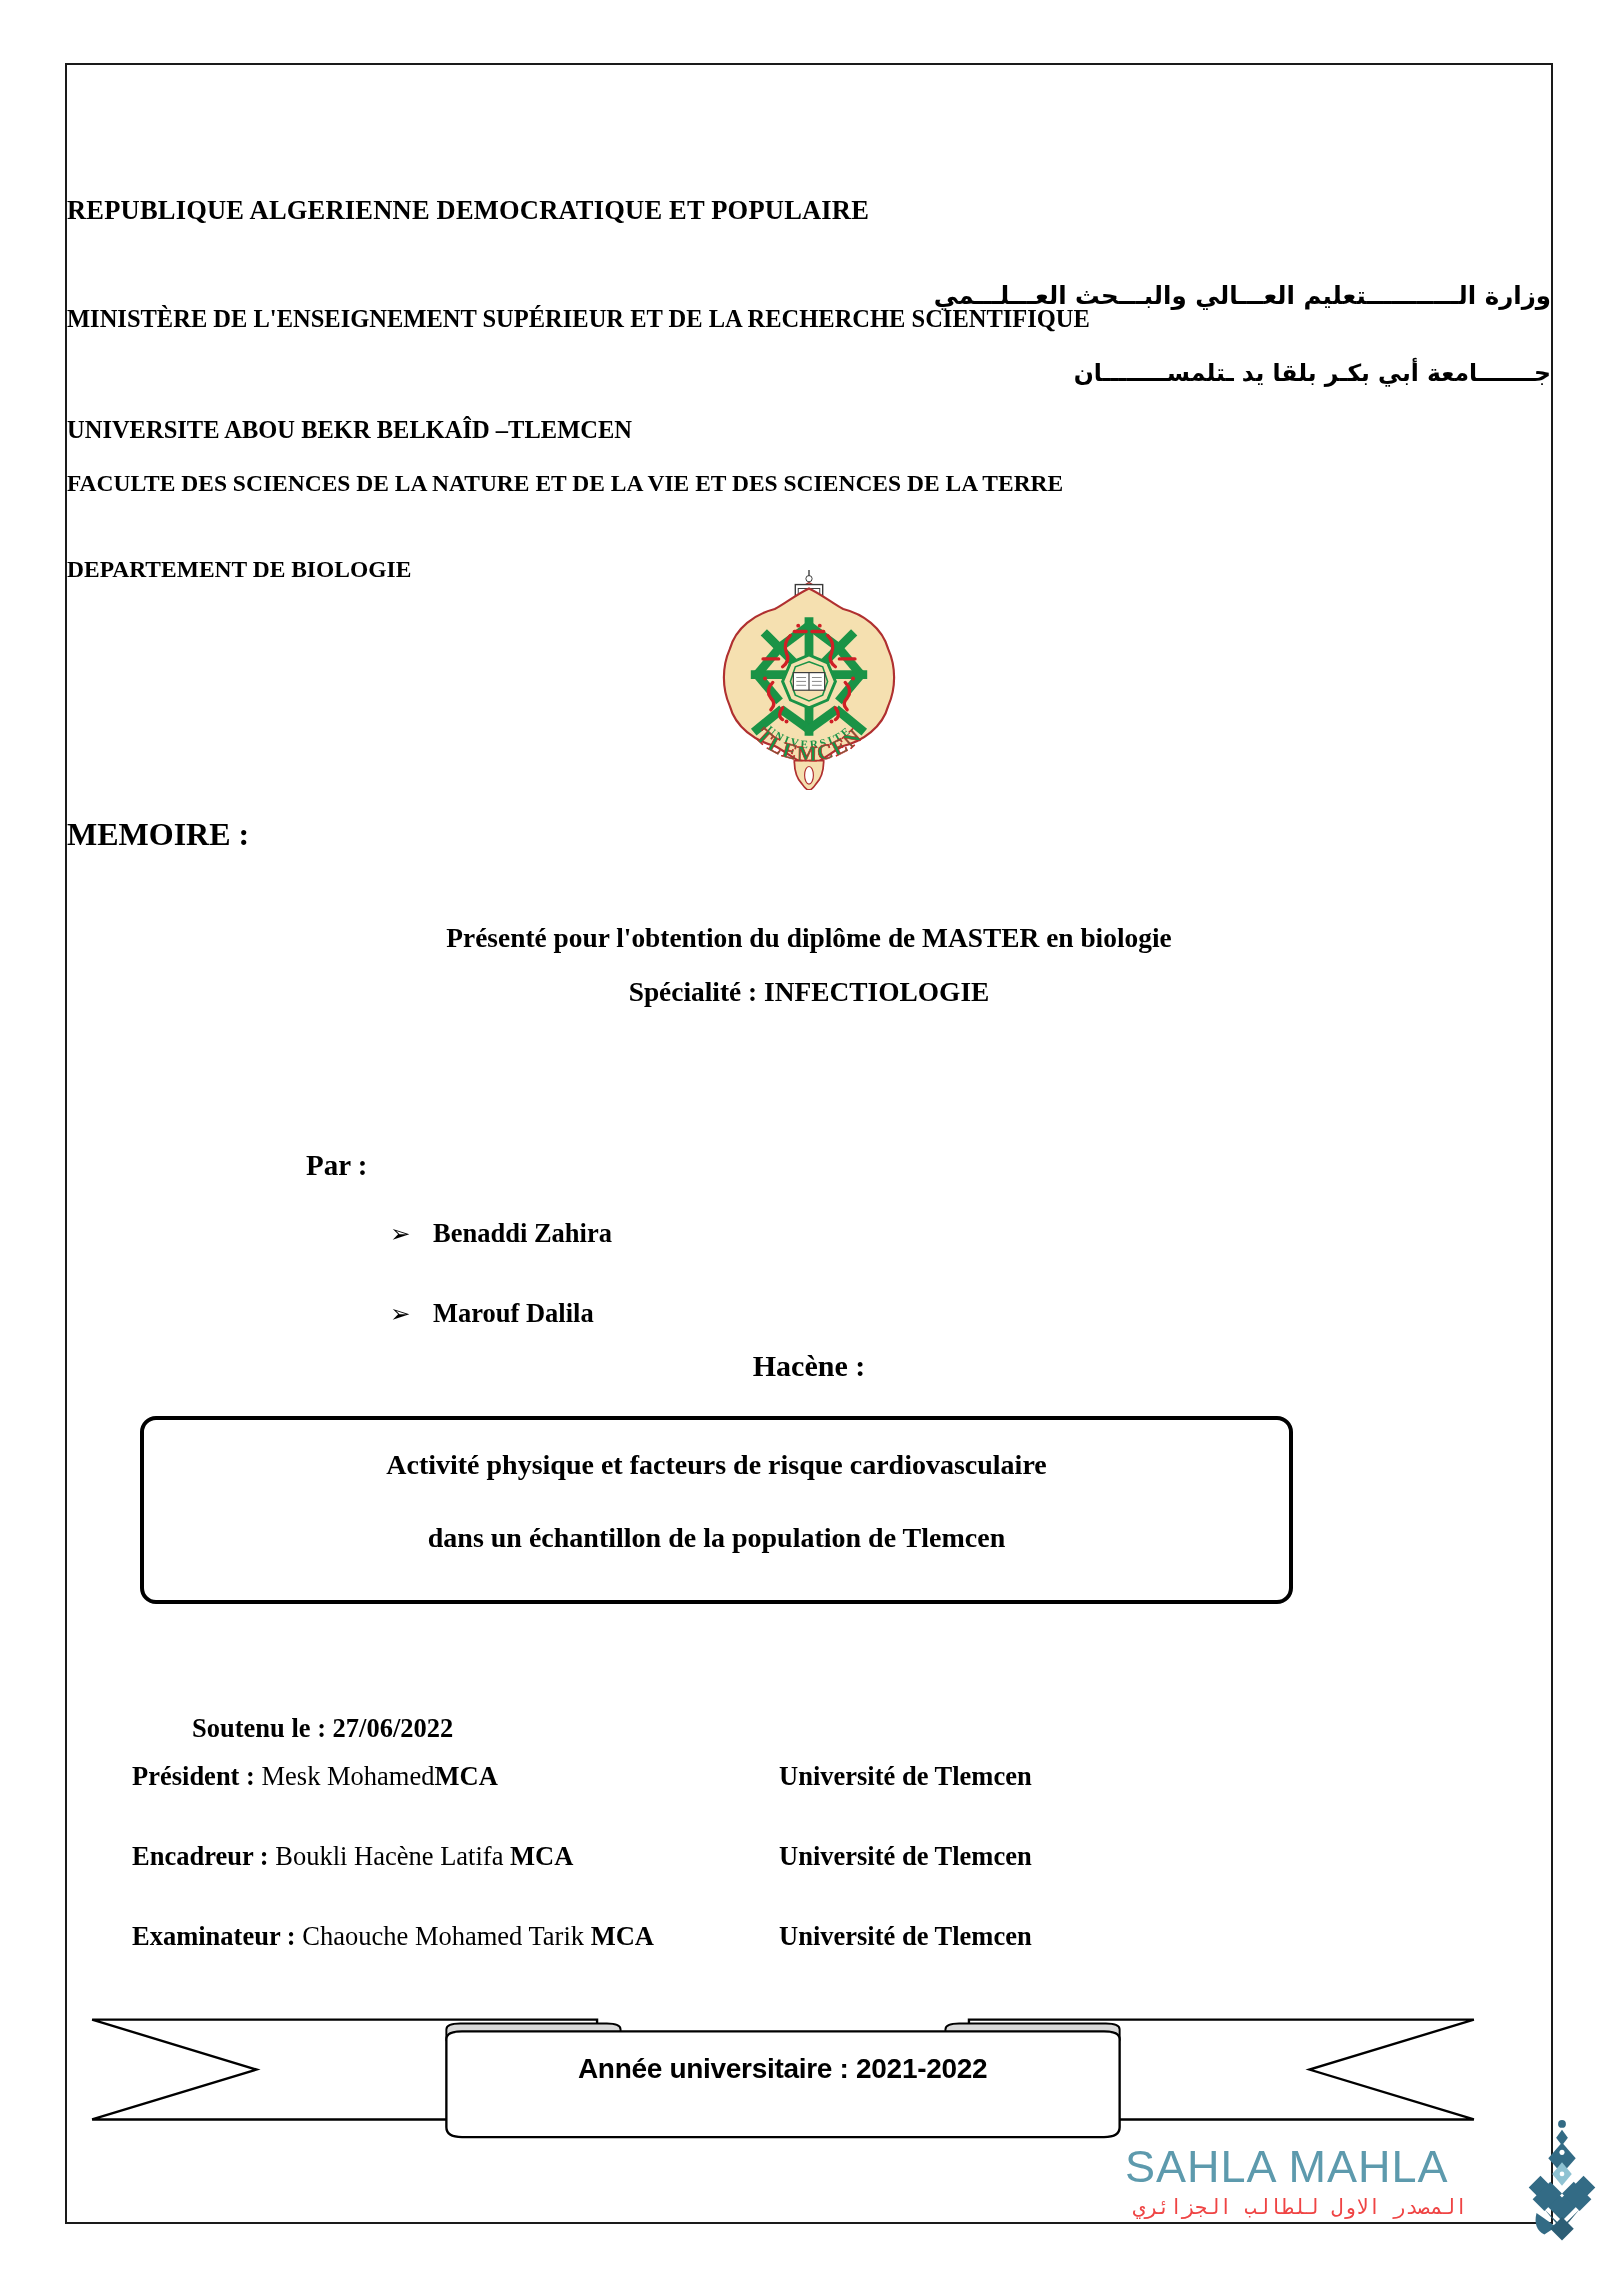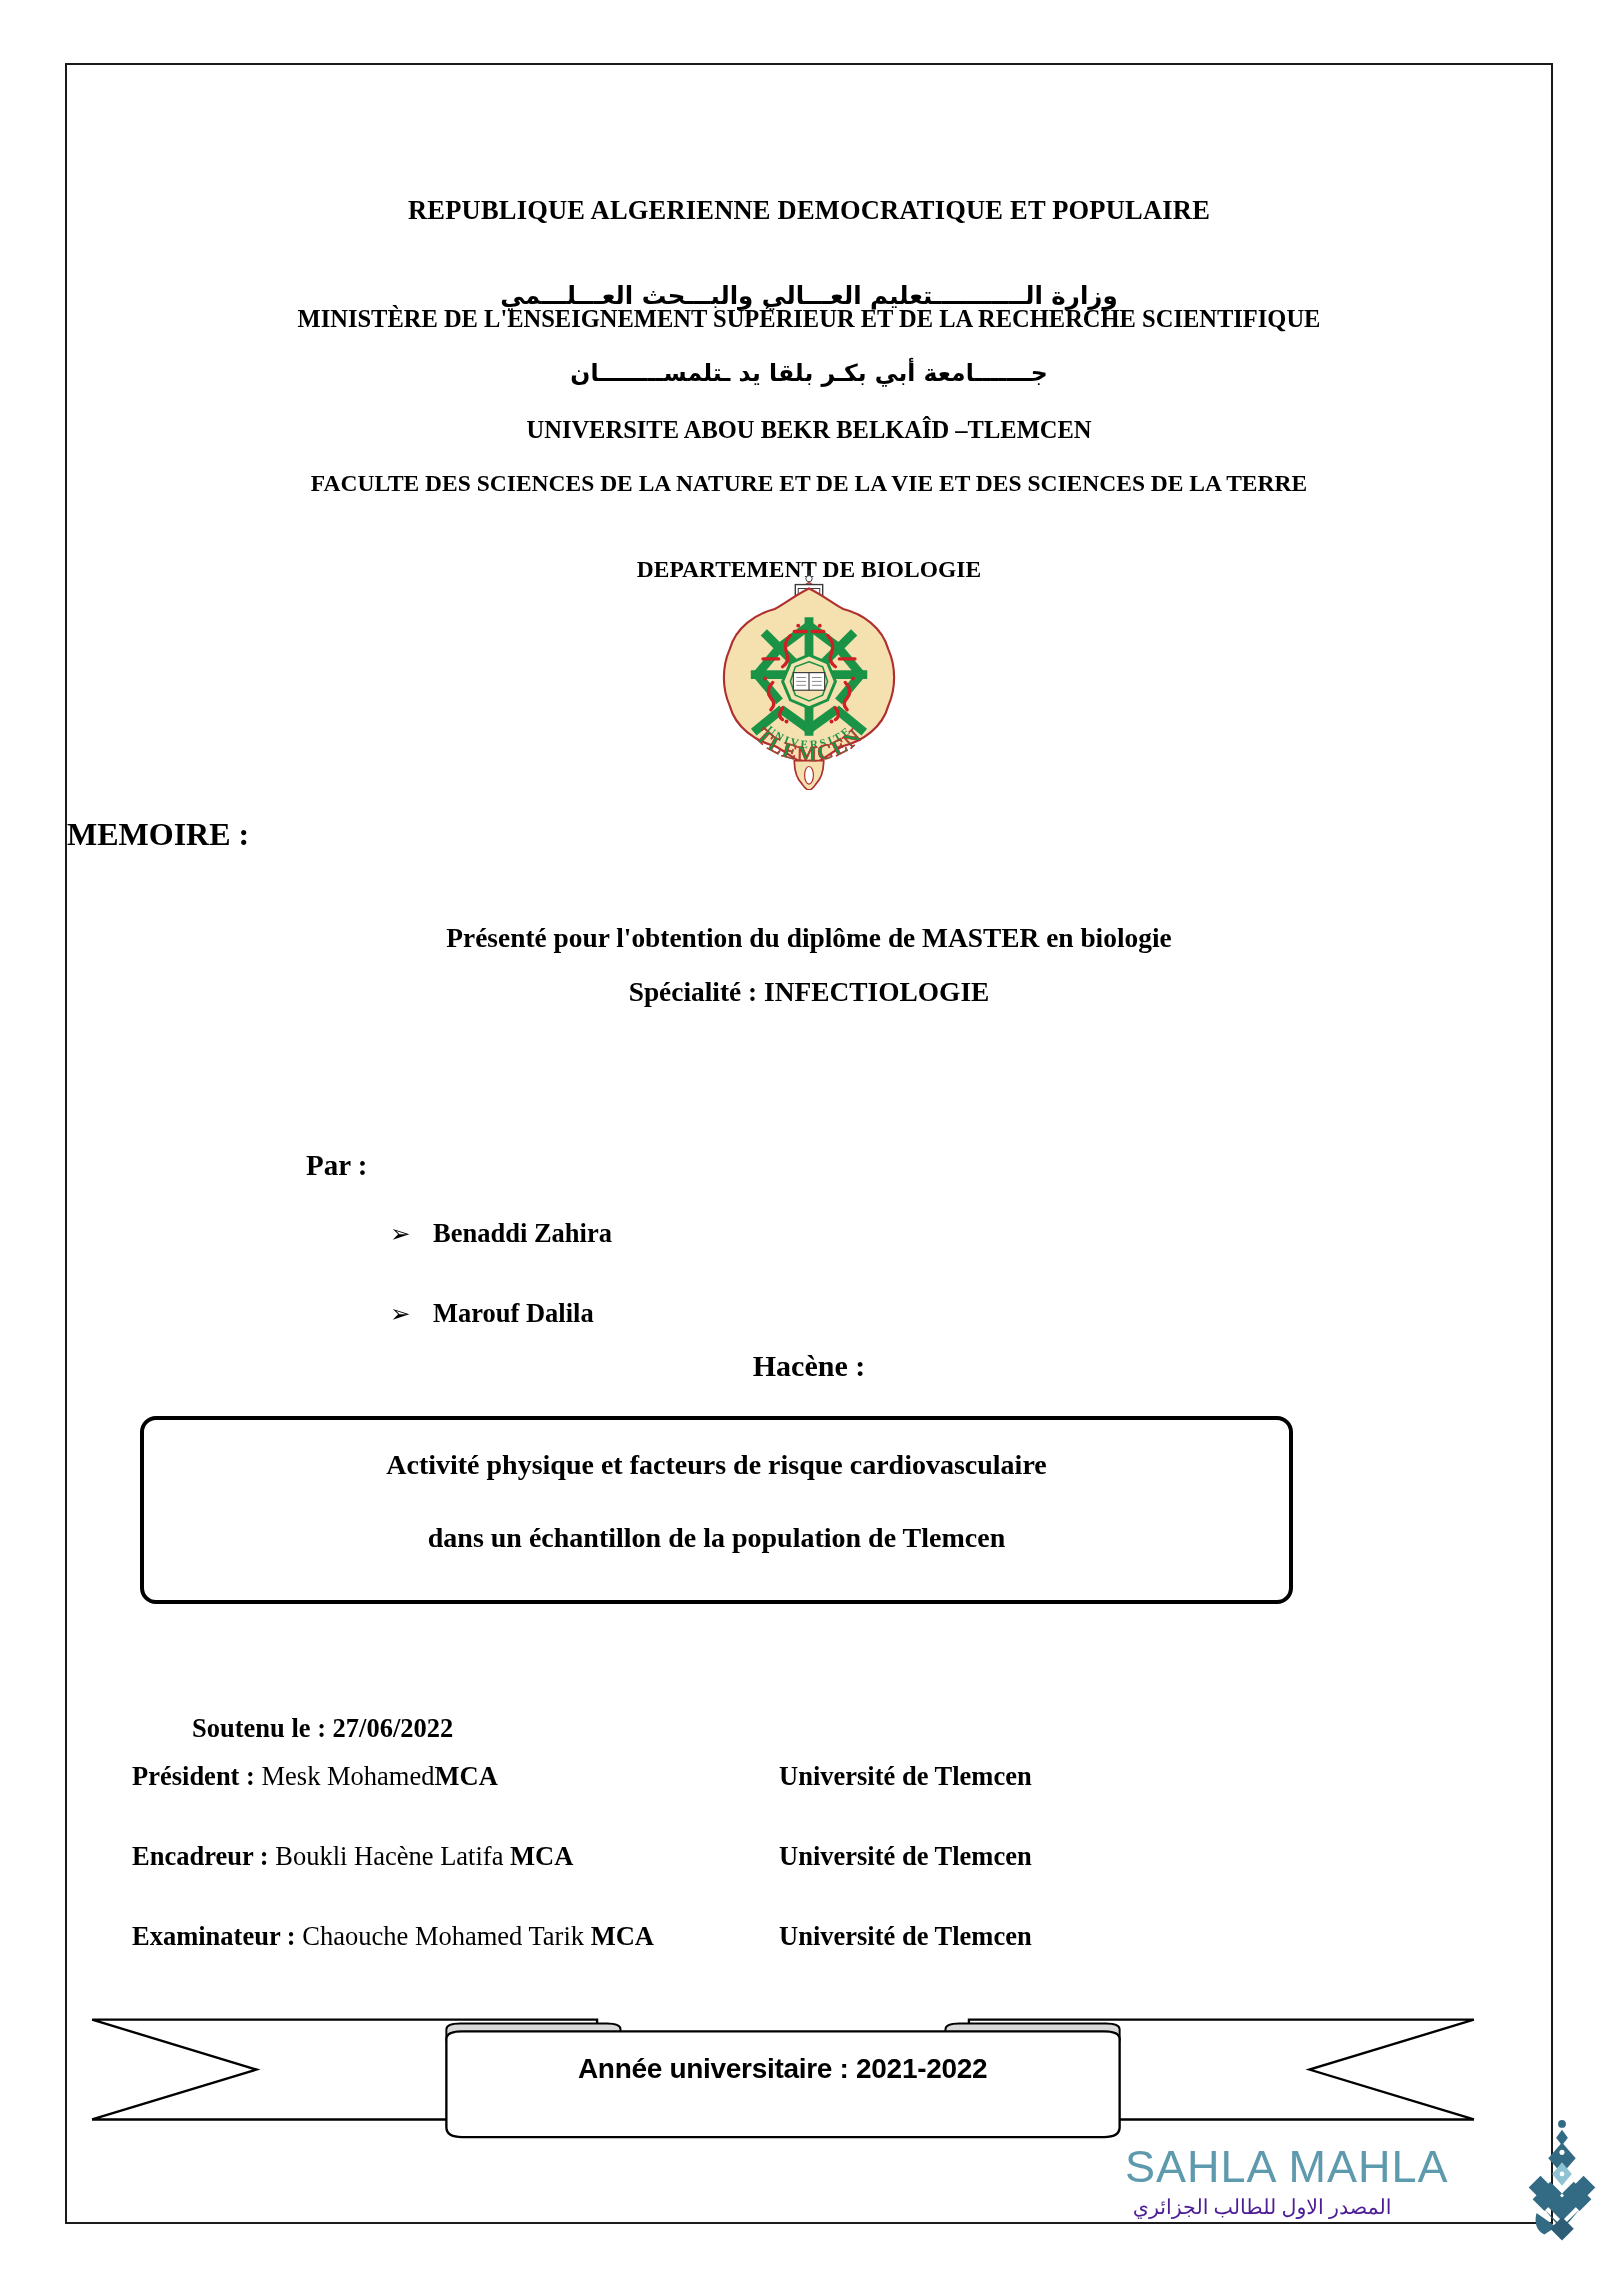--- a/index.html
+++ b/index.html
@@ -31,21 +31,20 @@
     position: absolute;
     left: 0;
     top: 0;
     width: 100%;
     height: 100%;
     box-sizing: border-box;
   }
 
   
   .hdr {
-    text-align: center;
     font-weight: bold;
   }
   #hdr-republique {
     position: absolute;
     left: 0; right: 0;
     top: 130px;
     font-size: 26.5px;
     letter-spacing: 0.2px;
   }
   #hdr-arabic-ministry {
@@ -250,23 +249,23 @@
     font-size: 45px;
     font-weight: normal;
     letter-spacing: 1px;
     color: #5d9aad;
     white-space: nowrap;
   }
   #wm-sub {
     position: absolute;
     left: 7.8px;
     top: 54px;
-    font-family: Liberation Serif, serif;
+    font-family: Liberation Mono, monospace;
     font-size: 20.6px;
-    color: #4c1d95;
+    color: #ef4444;
     direction: rtl;
     white-space: nowrap;
   }
   #wm-mark {
     position: absolute;
     left: 390px;
     top: -21.6px;
     width: 94px;
     height: 145px;
   }

